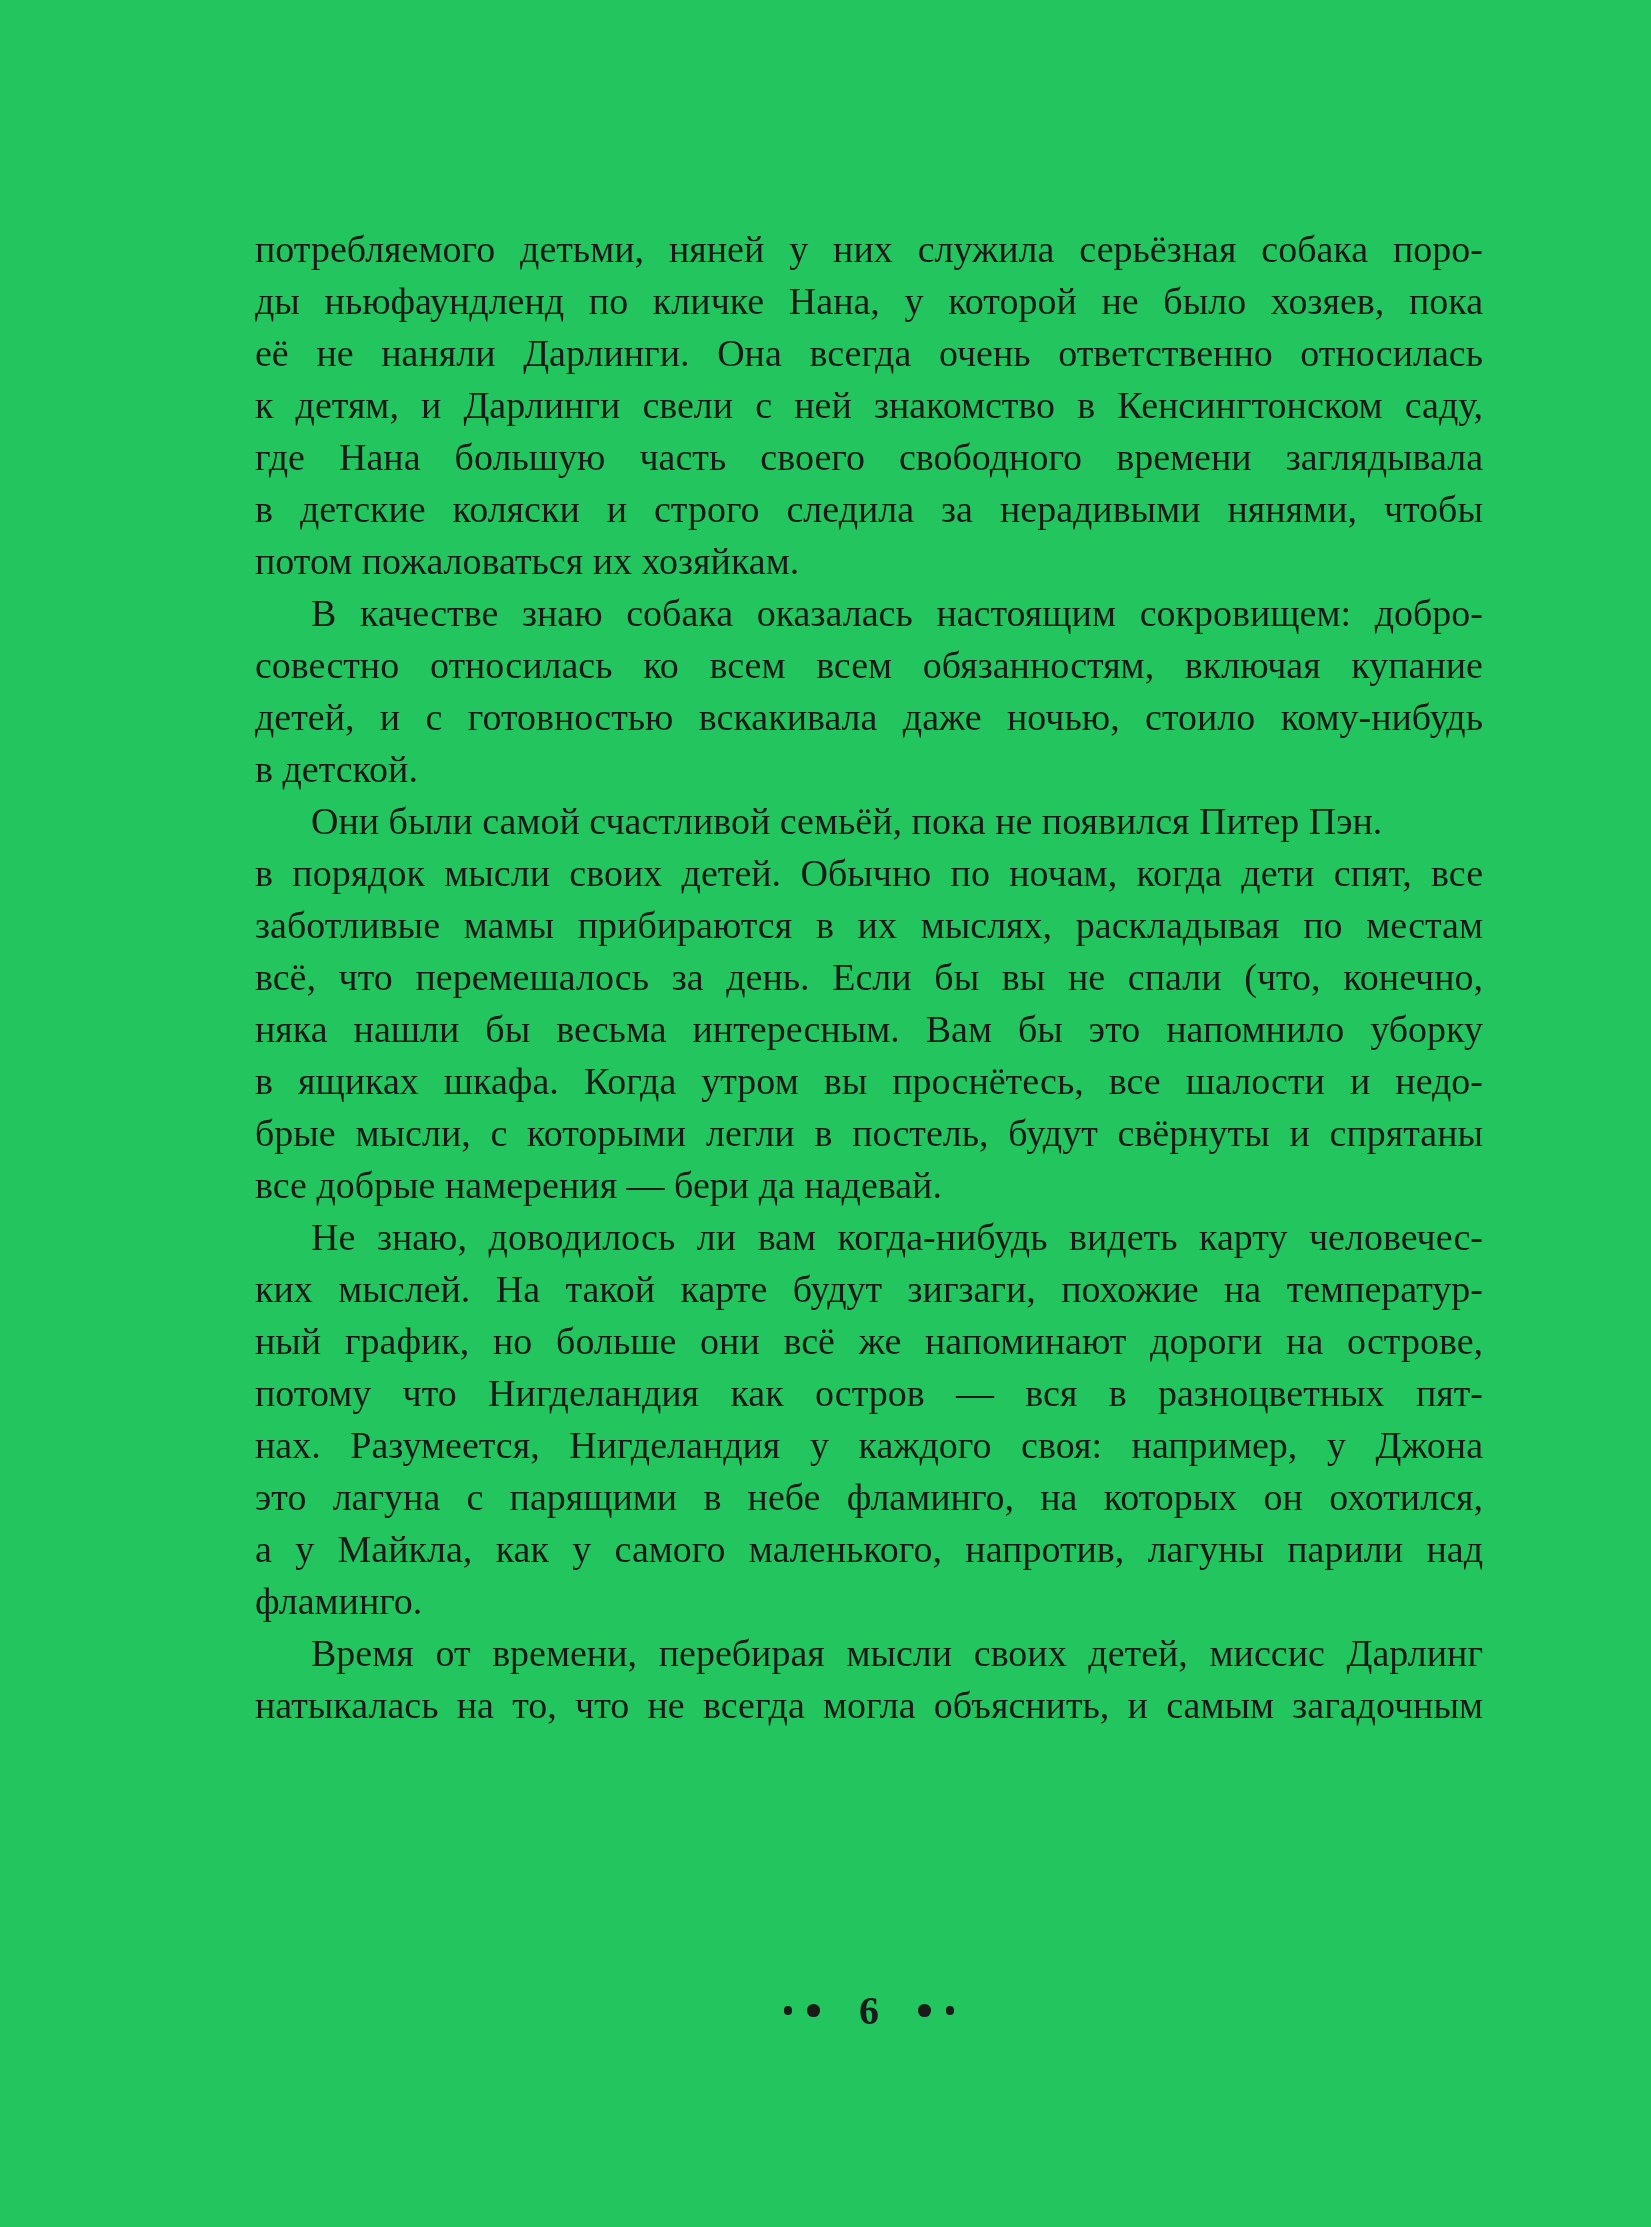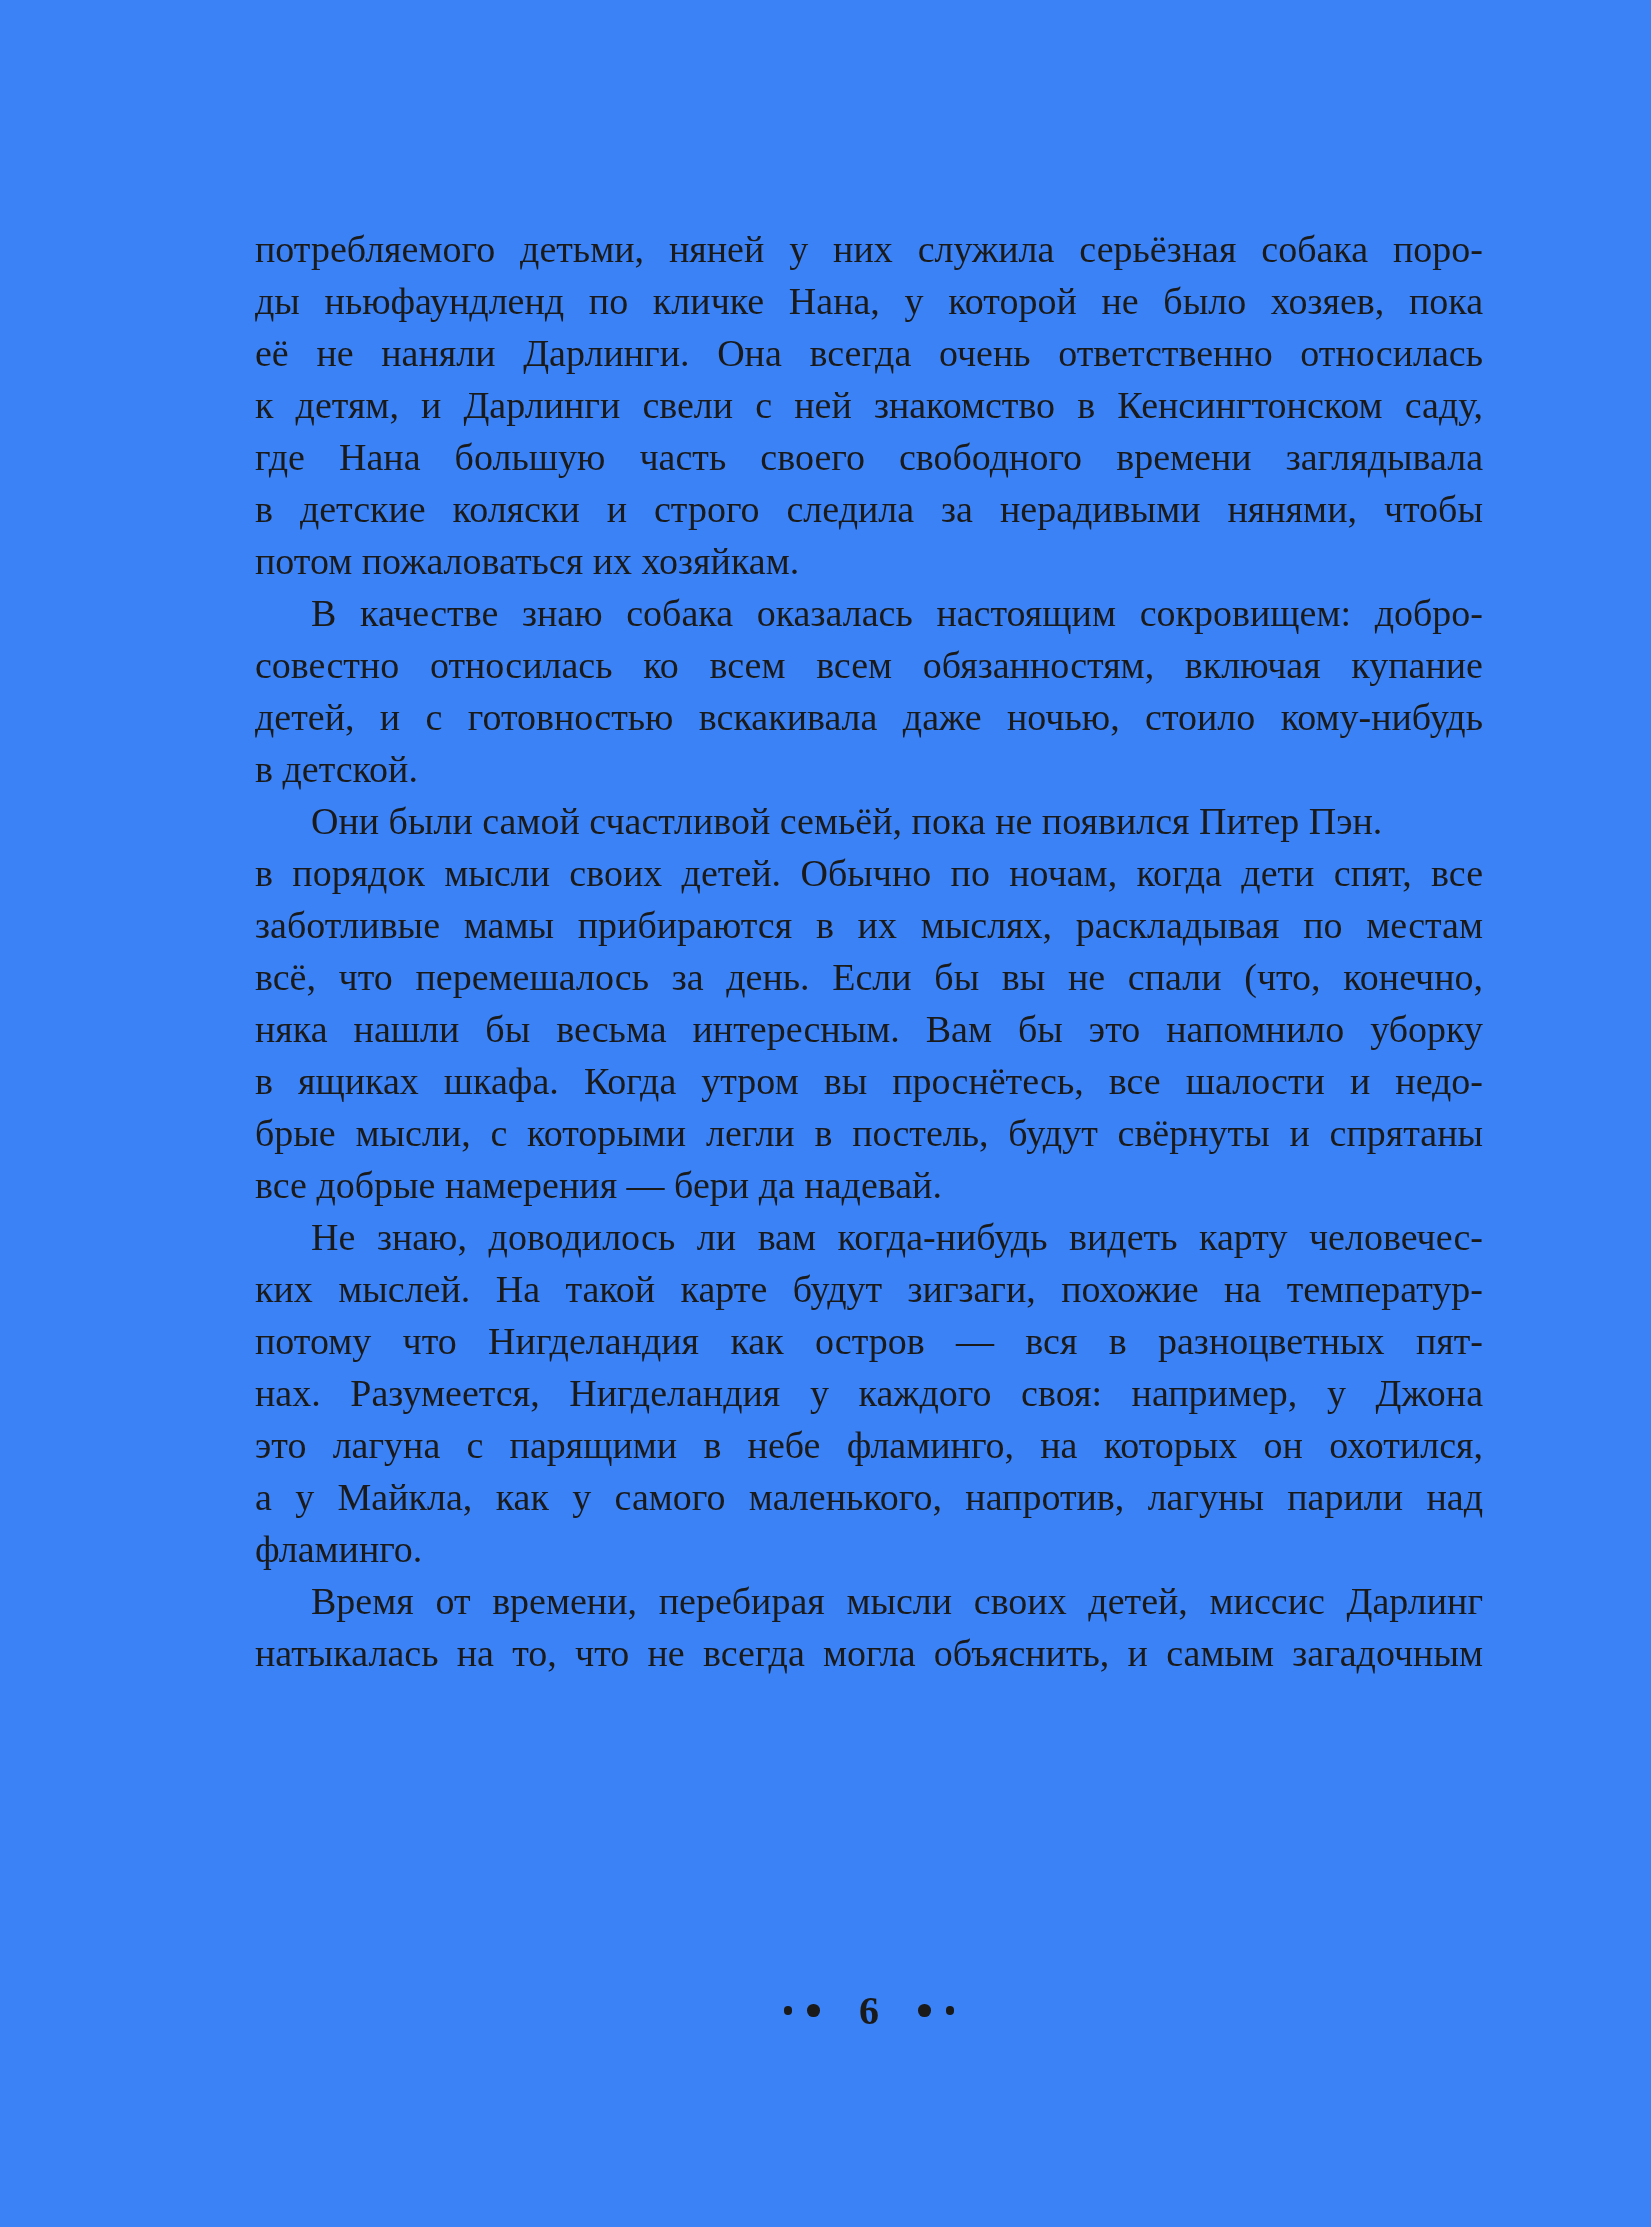--- a/index.html
+++ b/index.html
@@ -9,21 +9,21 @@
   body {
     width: 1651px;
     height: 2227px;
     background: #ffffff;
     position: relative;
     overflow: hidden;
   }
   .page {
     position: absolute;
     inset: 0;
-    background: #3b82f6;
+    background: #22c55e;
   }
   .text-block {
     position: absolute;
     left: 255px;
     top: 223px;
     width: 1228px;
   }
   .line {
     font-family: "Liberation Serif", "DejaVu Serif", serif;
     font-size: 38px;
@@ -94,20 +94,21 @@
       <div class="line indent para-end">Они были самой счастливой семьёй, пока не появился Питер Пэн.</div>
       <div class="line">в порядок мысли своих детей. Обычно по ночам, когда дети спят, все</div>
       <div class="line">заботливые мамы прибираются в их мыслях, раскладывая по местам</div>
       <div class="line">всё, что перемешалось за день. Если бы вы не спали (что, конечно,</div>
       <div class="line">няка нашли бы весьма интересным. Вам бы это напомнило уборку</div>
       <div class="line">в ящиках шкафа. Когда утром вы проснётесь, все шалости и недо-</div>
       <div class="line">брые мысли, с которыми легли в постель, будут свёрнуты и спрятаны</div>
       <div class="line para-end">все добрые намерения — бери да надевай.</div>
       <div class="line indent">Не знаю, доводилось ли вам когда-нибудь видеть карту человечес-</div>
       <div class="line">ких мыслей. На такой карте будут зигзаги, похожие на температур-</div>
+      <div class="line">ный график, но больше они всё же напоминают дороги на острове,</div>
       <div class="line">потому что Нигделандия как остров — вся в разноцветных пят-</div>
       <div class="line">нах. Разумеется, Нигделандия у каждого своя: например, у Джона</div>
       <div class="line">это лагуна с парящими в небе фламинго, на которых он охотился,</div>
       <div class="line">а у Майкла, как у самого маленького, напротив, лагуны парили над</div>
       <div class="line para-end">фламинго.</div>
       <div class="line indent">Время от времени, перебирая мысли своих детей, миссис Дарлинг</div>
       <div class="line">натыкалась на то, что не всегда могла объяснить, и самым загадочным</div>
     </div>
 
   <div class="footer">

